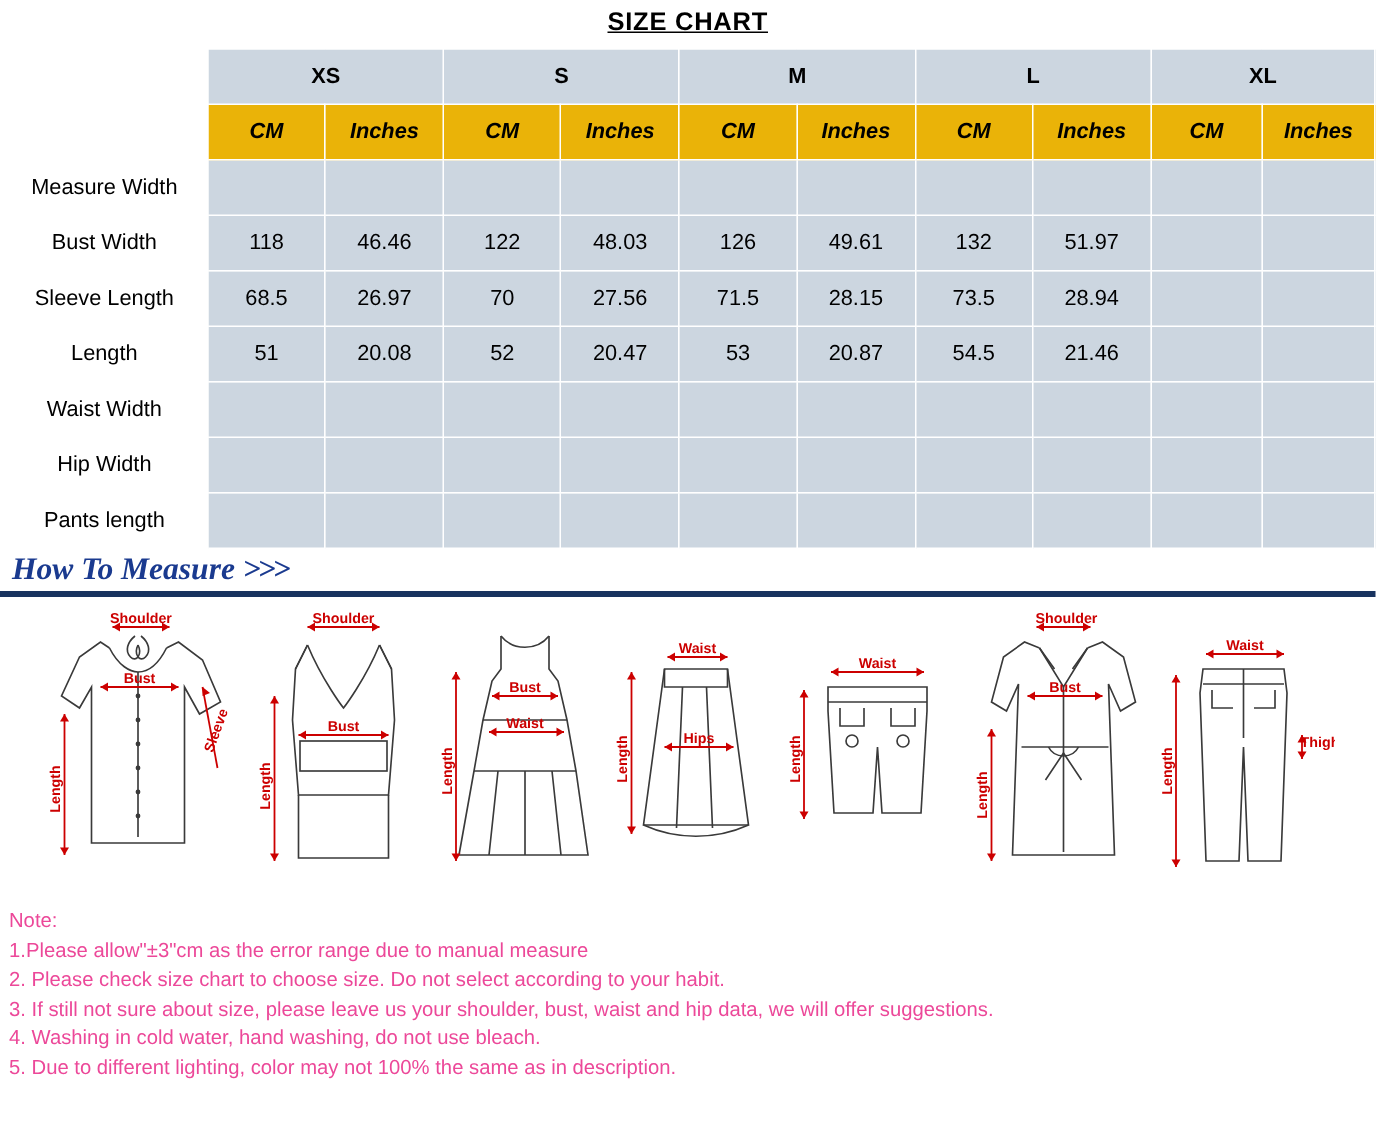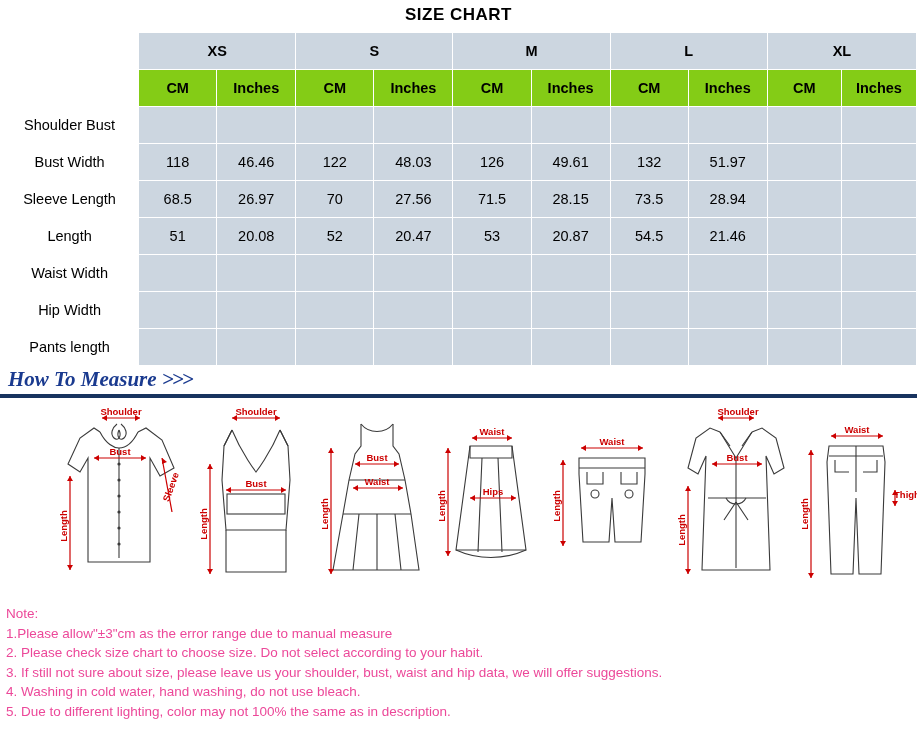--- a/index.html
+++ b/index.html
@@ -20,20 +20,21 @@
     height: 749px;
   }
   
   .chart-title {
     text-align: center;
     font-size: 17px;
     font-weight: bold;
     letter-spacing: 0.5px;
     padding: 5px 0 7px 0;
     color: #000;
+    text-decoration: underline;
   }
   
   table.size-table {
     border-collapse: collapse;
     width: 917px;
     table-layout: fixed;
   }
   table.size-table td {
     border: 1px solid #ffffff;
     height: 36px;
@@ -55,25 +56,26 @@
     border: 1px solid #ffffff;
   }
   td.sizehdr {
     background: #ccd6e0;
     color: #cc0000;
     font-size: 20px;
     font-weight: bold;
     height: 40px;
   }
   td.unit {
-    background: #84cc16;
+    background: #eab308;
     font-size: 14px;
     font-weight: bold;
     height: 32px;
     color: #000;
+    font-style: italic;
   }
   td.cell {
     background: #ccd6e0;
   }
   
   .measure-head {
     margin-top: 1px;
     padding: 0 0 2px 8px;
     font-size: 21px;
     font-weight: bold;
@@ -89,21 +91,21 @@
     height: 4px;
     background: #18335f;
     width: 917px;
   }
   
   .figures {
     display: flex;
     width: 917px;
     height: 196px;
     align-items: flex-end;
-    justify-content: flex-end;
+    justify-content: center;
     padding-top: 16px;
     box-sizing: border-box;
   }
   .fig {
     position: relative;
     height: 192px;
   }
   .fig svg { display: block; }
   
   .notes {
@@ -152,21 +154,21 @@
         <td class="unit">Inches</td>
         <td class="unit">CM</td>
         <td class="unit">Inches</td>
         <td class="unit">CM</td>
         <td class="unit">Inches</td>
         <td class="unit">CM</td>
         <td class="unit">Inches</td>
       </tr>
 
       <tr>
-        <td class="rowlabel">Shoulder Bust</td>
+        <td class="rowlabel">Measure Width</td>
         <td class="cell"></td>
         <td class="cell"></td>
         <td class="cell"></td>
         <td class="cell"></td>
         <td class="cell"></td>
         <td class="cell"></td>
         <td class="cell"></td>
         <td class="cell"></td>
         <td class="cell"></td>
         <td class="cell"></td>

